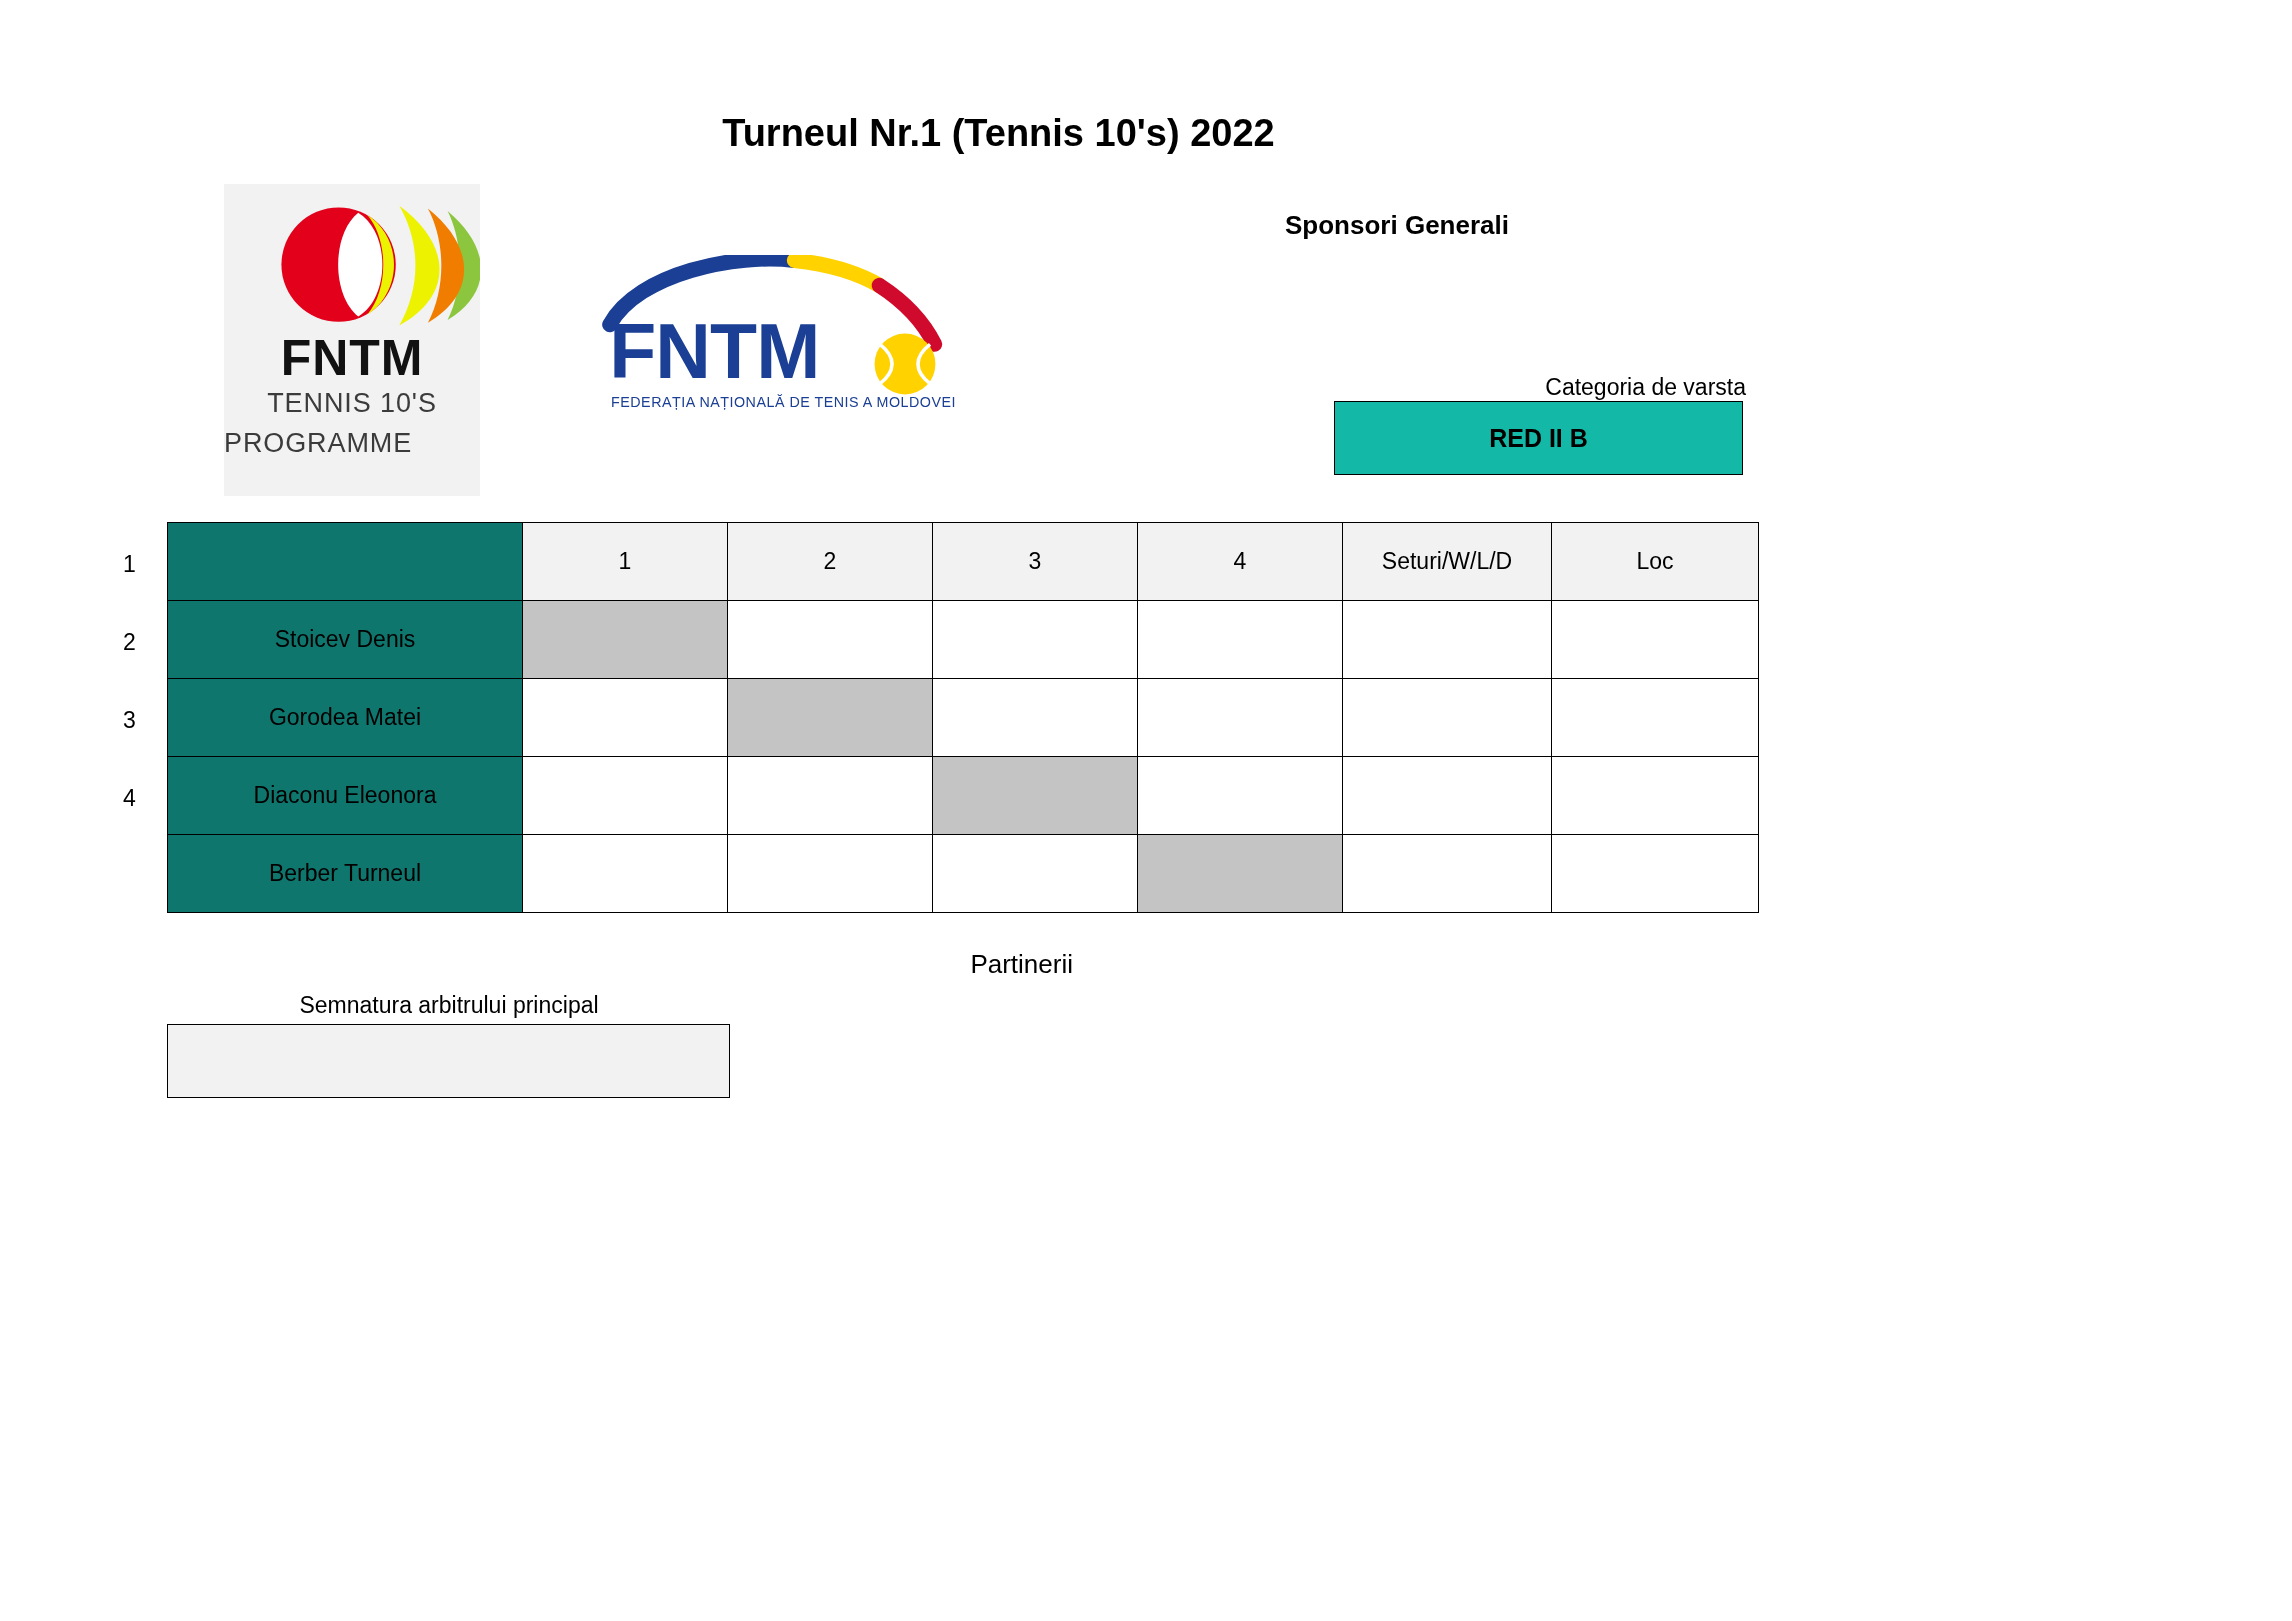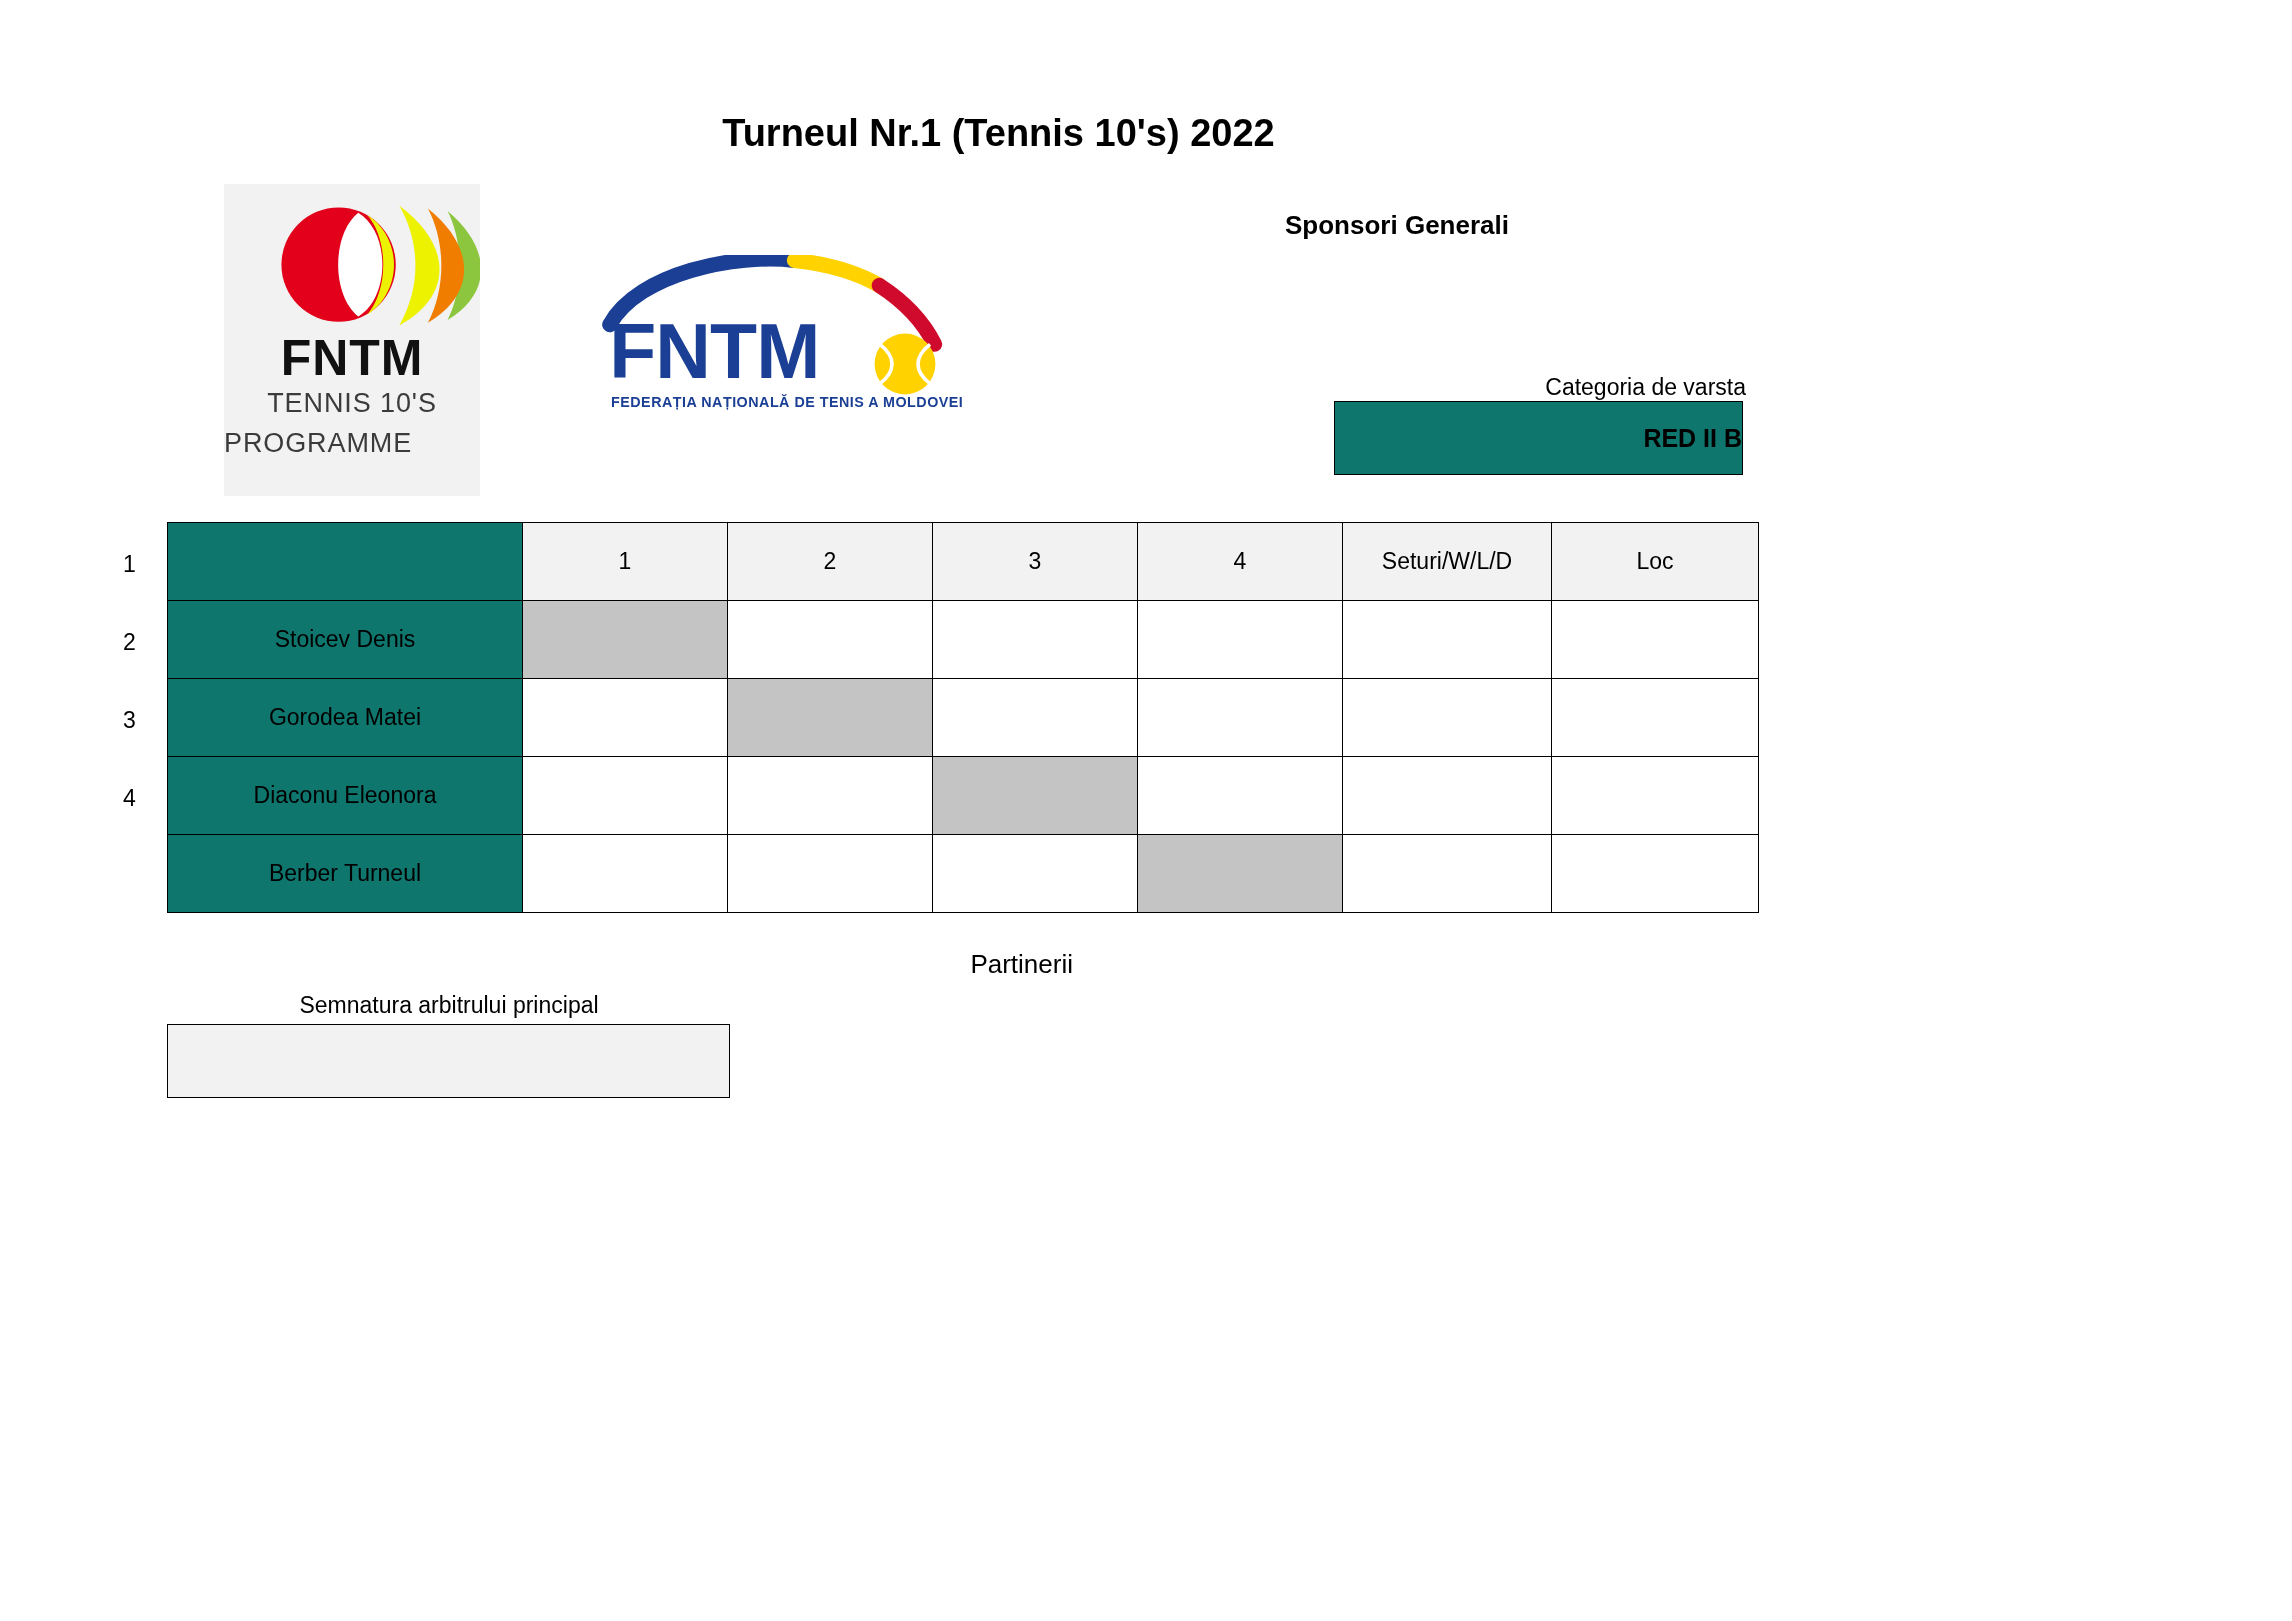--- a/index.html
+++ b/index.html
@@ -96,21 +96,21 @@
     font-size: 77px;
     font-weight: bold;
     color: #1b3f94;
     letter-spacing: -0.9px;
   }
   .logo-fed .fed-sub {
     position: absolute;
     left: 9px;
     top: 139px;
     font-size: 14.3px;
-    font-weight: bold;
+    font-weight: normal;
     color: #1b3f94;
     letter-spacing: 0.5px;
   }
 
   
   .sponsors-title {
     position: absolute;
     left: 1245px;
     top: 210px;
     width: 304px;
@@ -127,25 +127,25 @@
     width: 412px;
     text-align: right;
     font-size: 23px;
   }
   .cat-box {
     position: absolute;
     left: 1334px;
     top: 401px;
     width: 407px;
     height: 72px;
-    background: #0f766e;
+    background: #14b8a6;
     border: 1.8px solid #000000;
     display: flex;
     align-items: center;
-    justify-content: flex-end;
+    justify-content: center;
     font-size: 25px;
     font-weight: bold;
   }
 
   
   .grid {
     position: absolute;
     left: 167px;
     top: 522px;
     border-collapse: collapse;

